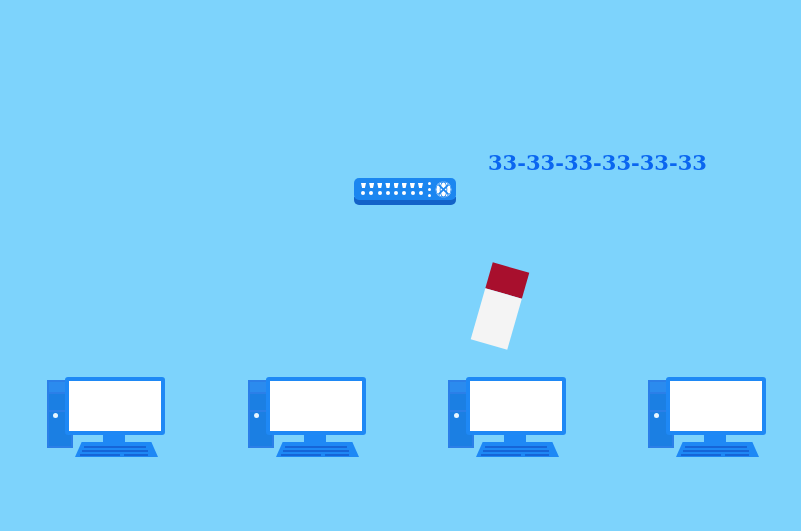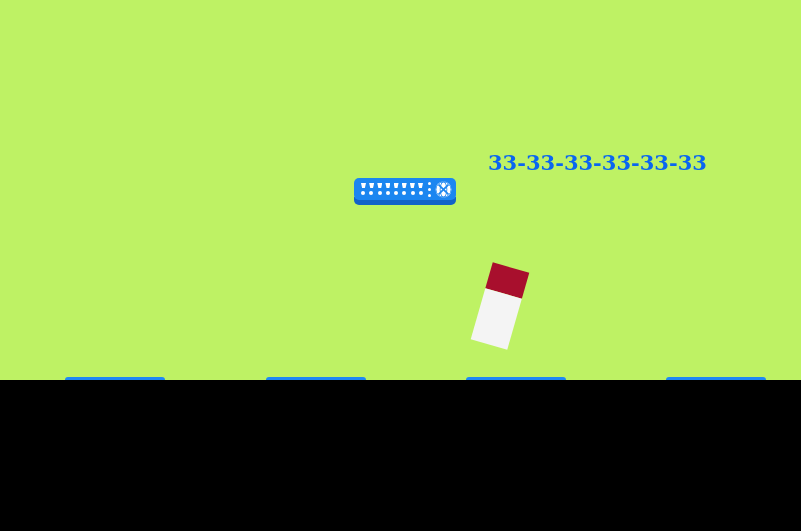--- a/index.html
+++ b/index.html
@@ -6,22 +6,22 @@
     margin: 0;
     padding: 0;
     background: #000000;
   }
   body {
     font-family: "DejaVu Sans", sans-serif;
   }
   #canvas {
     position: relative;
     width: 801px;
-    height: 380px;
-    background: #bef264;
+    height: 531px;
+    background: #7dd3fc;
     overflow: hidden;
   }
 
   
   .mac-label {
     position: absolute;
     left: 488px;
     top: 150px;
     font-family: "DejaVu Serif", serif;
     font-weight: bold;

